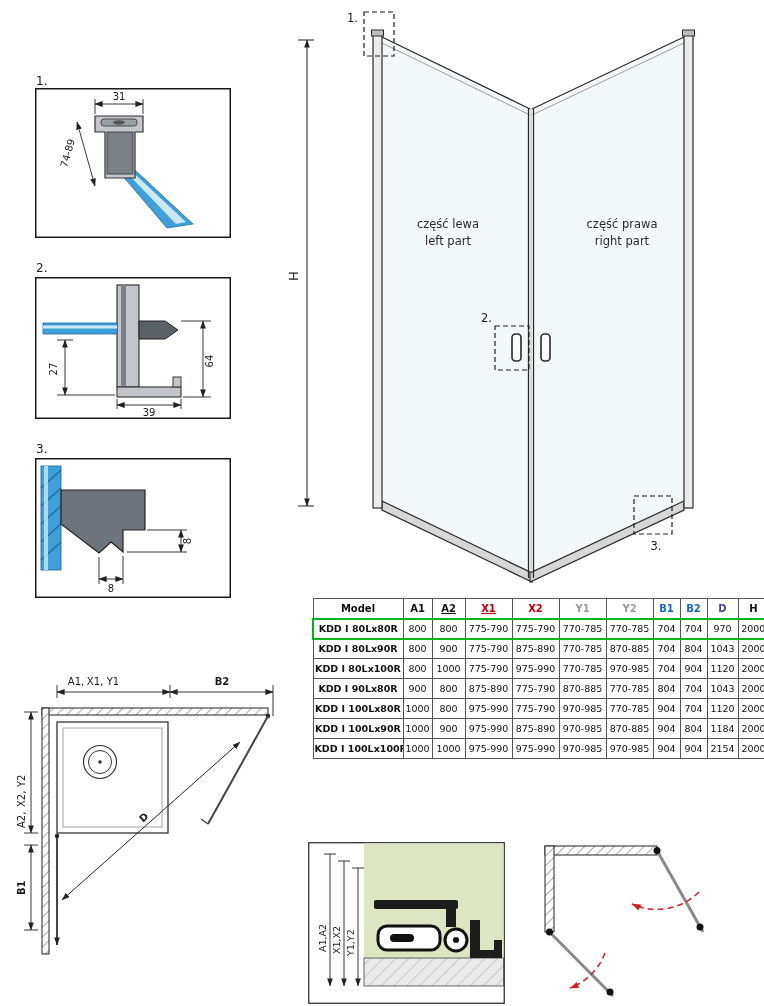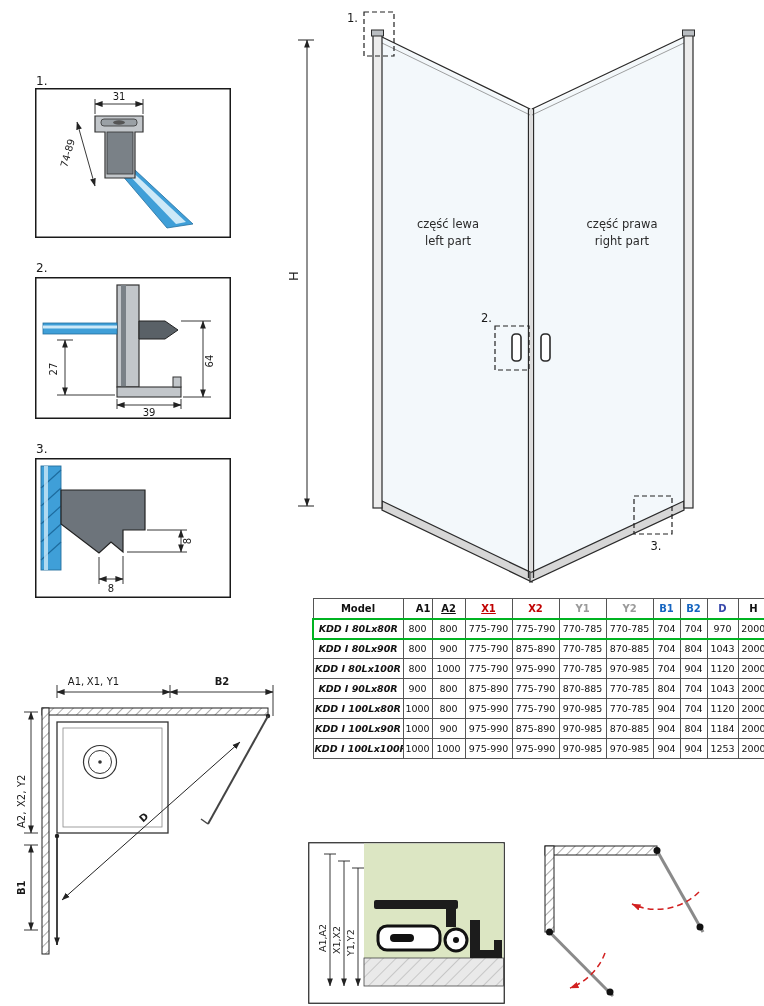--- a/index.html
+++ b/index.html
@@ -19,21 +19,21 @@
   svg text.co   { font-size:11.5px; fill:#1a1a1a; }
   svg text.big  { font-size:13px; fill:#1a1a1a; }
 
   .table-wrap { position:absolute; left:300px; top:598px; width:458px; }
   table.spec { border-collapse:collapse; table-layout:fixed; width:456px;margin-left:12px; }
   .spec th, .spec td {
     border:1px solid #555; text-align:center; vertical-align:middle;
     height:20px; padding:0 1px; overflow:hidden; white-space:nowrap;
   }
   .spec thead th { font-weight:bold; font-size:10px; background:#fff; }
-  .spec tbody th.model { font-style:italic; font-weight:bold; font-size:9.5px; color:#111; }
+  .spec tbody th.model { font-weight:bold; font-size:9.5px; color:#111; }
   .spec td { font-size:9.5px; color:#111; }
   tr.hl th, tr.hl td { border-top:2.5px solid #00b321; border-bottom:2.5px solid #00b321; }
   tr.hl th:first-child { border-left:2.5px solid #00b321; }
   tr.hl td:last-child  { border-right:2.5px solid #00b321; }
 </style>
 </head>
 <body>
 
 <div class="page">
 
@@ -172,21 +172,21 @@
           <col style="width:47px">
           <col style="width:47px">
         <col style="width:27px">
           <col style="width:27px">
           <col style="width:31px">
           <col style="width:31px">
       </colgroup>
       <thead>
         <tr>
             <th style="color: rgb(17, 17, 17);">Model</th>
-            <th style="color: rgb(17, 17, 17); text-align: right;">A1</th>
+            <th style="color: rgb(17, 17, 17);">A1</th>
             <th style="color: rgb(17, 17, 17); text-decoration: underline;">A2</th>
             <th style="color: rgb(192, 0, 0); text-decoration: underline;">X1</th>
             <th style="color: rgb(192, 0, 0);">X2</th>
             <th style="color: rgb(154, 154, 154);">Y1</th>
             <th style="color: rgb(154, 154, 154);">Y2</th>
             <th style="color: rgb(21, 101, 192);">B1</th>
             <th style="color: rgb(21, 101, 192);">B2</th>
             <th style="color: rgb(57, 73, 171);">D</th>
             <th style="color: rgb(17, 17, 17);">H</th>
           </tr>
@@ -273,21 +273,21 @@
           <tr>
             <th class="model">KDD I 100Lx100R</th>
             <td>1000</td>
             <td>1000</td>
             <td>975-990</td>
             <td>975-990</td>
             <td>970-985</td>
             <td>970-985</td>
             <td>904</td>
             <td>904</td>
-            <td>1253</td>
+            <td>2154</td>
             <td>2000</td>
           </tr>
         </tbody>
     </table>
   </div>
 
   <svg class="abs" style="left:10px;top:652px" width="285" height="354" viewBox="0 0 285 354">
 
     <line x1="47" y1="33" x2="47" y2="46" stroke="#222" stroke-width="0.9"></line>
     <line x1="160" y1="33" x2="160" y2="46" stroke="#222" stroke-width="0.9"></line>

